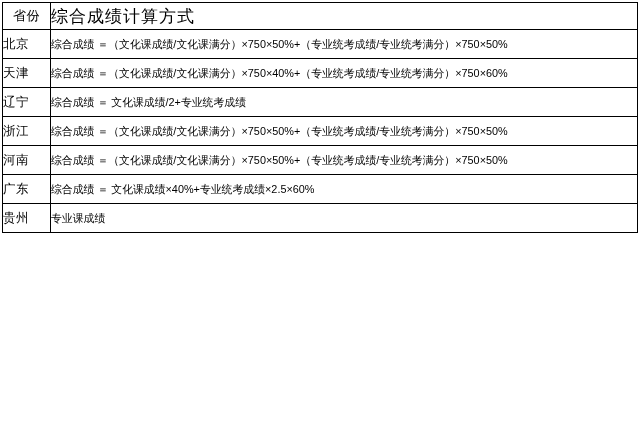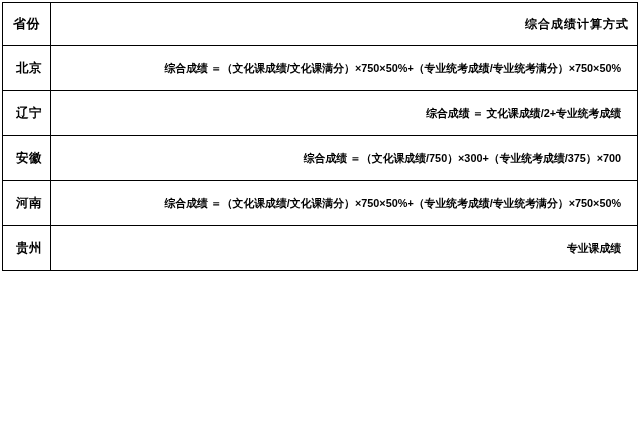--- a/index.html
+++ b/index.html
@@ -25,45 +25,45 @@
     table-layout: fixed;
     width: 636px;
     margin: 2px 2px 0 2px;
     border: 1px solid #000;
   }
   table.formula-table col.c-province { width: 48px; }
   table.formula-table col.c-formula { width: 586px; }
   table.formula-table th,
   table.formula-table td {
     border: 1px solid #000;
-    padding: 8px;
+    padding: 0;
     vertical-align: middle;
-    font-weight: bold;
+    font-weight: normal;
   }
   .hdr-province {
     height: 26px;
     text-align: center;
     font-size: 13px;
     letter-spacing: 0.5px;
   }
   .hdr-formula {
     height: 26px;
-    text-align: right;
-    font-size: 12px;
+    text-align: left;
+    font-size: 17px;
     letter-spacing: 1px;
   }
   td.province {
-    text-align: right;
+    text-align: left;
     font-size: 12.5px;
     letter-spacing: 0.5px;
     height: 28px;
     white-space: nowrap;
   }
   td.formula {
-    text-align: right;
+    text-align: left;
     font-size: 11px;
     padding-left: 6px;
     height: 28px;
     white-space: nowrap;
     overflow: hidden;
     letter-spacing: 0px;
   }
   .formula-text {
     display: block;
     transform-origin: left center;
@@ -89,36 +89,48 @@
         <th class="hdr-formula">综合成绩计算方式</th>
       </tr>
     </thead>
     <tbody>
       <tr class="long">
         <td class="province">北京</td>
         <td class="formula">
             <span class="formula-text" style="transform: scaleX(0.986348);">综合成绩 ＝（文化课成绩/文化课满分）×750×50%+（专业统考成绩/专业统考满分）×750×50%</span>
           </td>
       </tr>
+      <tr class="long">
+        <td class="province">天津</td>
+        <td class="formula">
+            <span class="formula-text" style="transform: scaleX(0.986348);">综合成绩 ＝（文化课成绩/文化课满分）×750×40%+（专业统考成绩/专业统考满分）×750×60%</span>
+          </td>
+      </tr>
       <tr>
         <td class="province">辽宁</td>
         <td class="formula">
             <span class="formula-text" style="transform: scaleX(0.986348);">综合成绩 ＝ 文化课成绩/2+专业统考成绩</span>
           </td>
       </tr>
-      <tr>
-        <td class="province">安徽</td>
+      <tr class="long">
+        <td class="province">浙江</td>
         <td class="formula">
-            <span class="formula-text" style="transform: scaleX(0.986348);">综合成绩 ＝（文化课成绩/750）×300+（专业统考成绩/375）×700</span>
+            <span class="formula-text" style="transform: scaleX(0.986348);">综合成绩 ＝（文化课成绩/文化课满分）×750×50%+（专业统考成绩/专业统考满分）×750×50%</span>
           </td>
       </tr>
       <tr class="long">
         <td class="province">河南</td>
         <td class="formula">
             <span class="formula-text" style="transform: scaleX(0.986348);">综合成绩 ＝（文化课成绩/文化课满分）×750×50%+（专业统考成绩/专业统考满分）×750×50%</span>
+          </td>
+      </tr>
+      <tr>
+        <td class="province">广东</td>
+        <td class="formula">
+            <span class="formula-text" style="transform: scaleX(0.986348);">综合成绩 ＝ 文化课成绩×40%+专业统考成绩×2.5×60%</span>
           </td>
       </tr>
       <tr>
         <td class="province">贵州</td>
         <td class="formula">
             <span class="formula-text" style="transform: scaleX(0.986348);">专业课成绩</span>
           </td>
       </tr>
     </tbody>
   </table>

